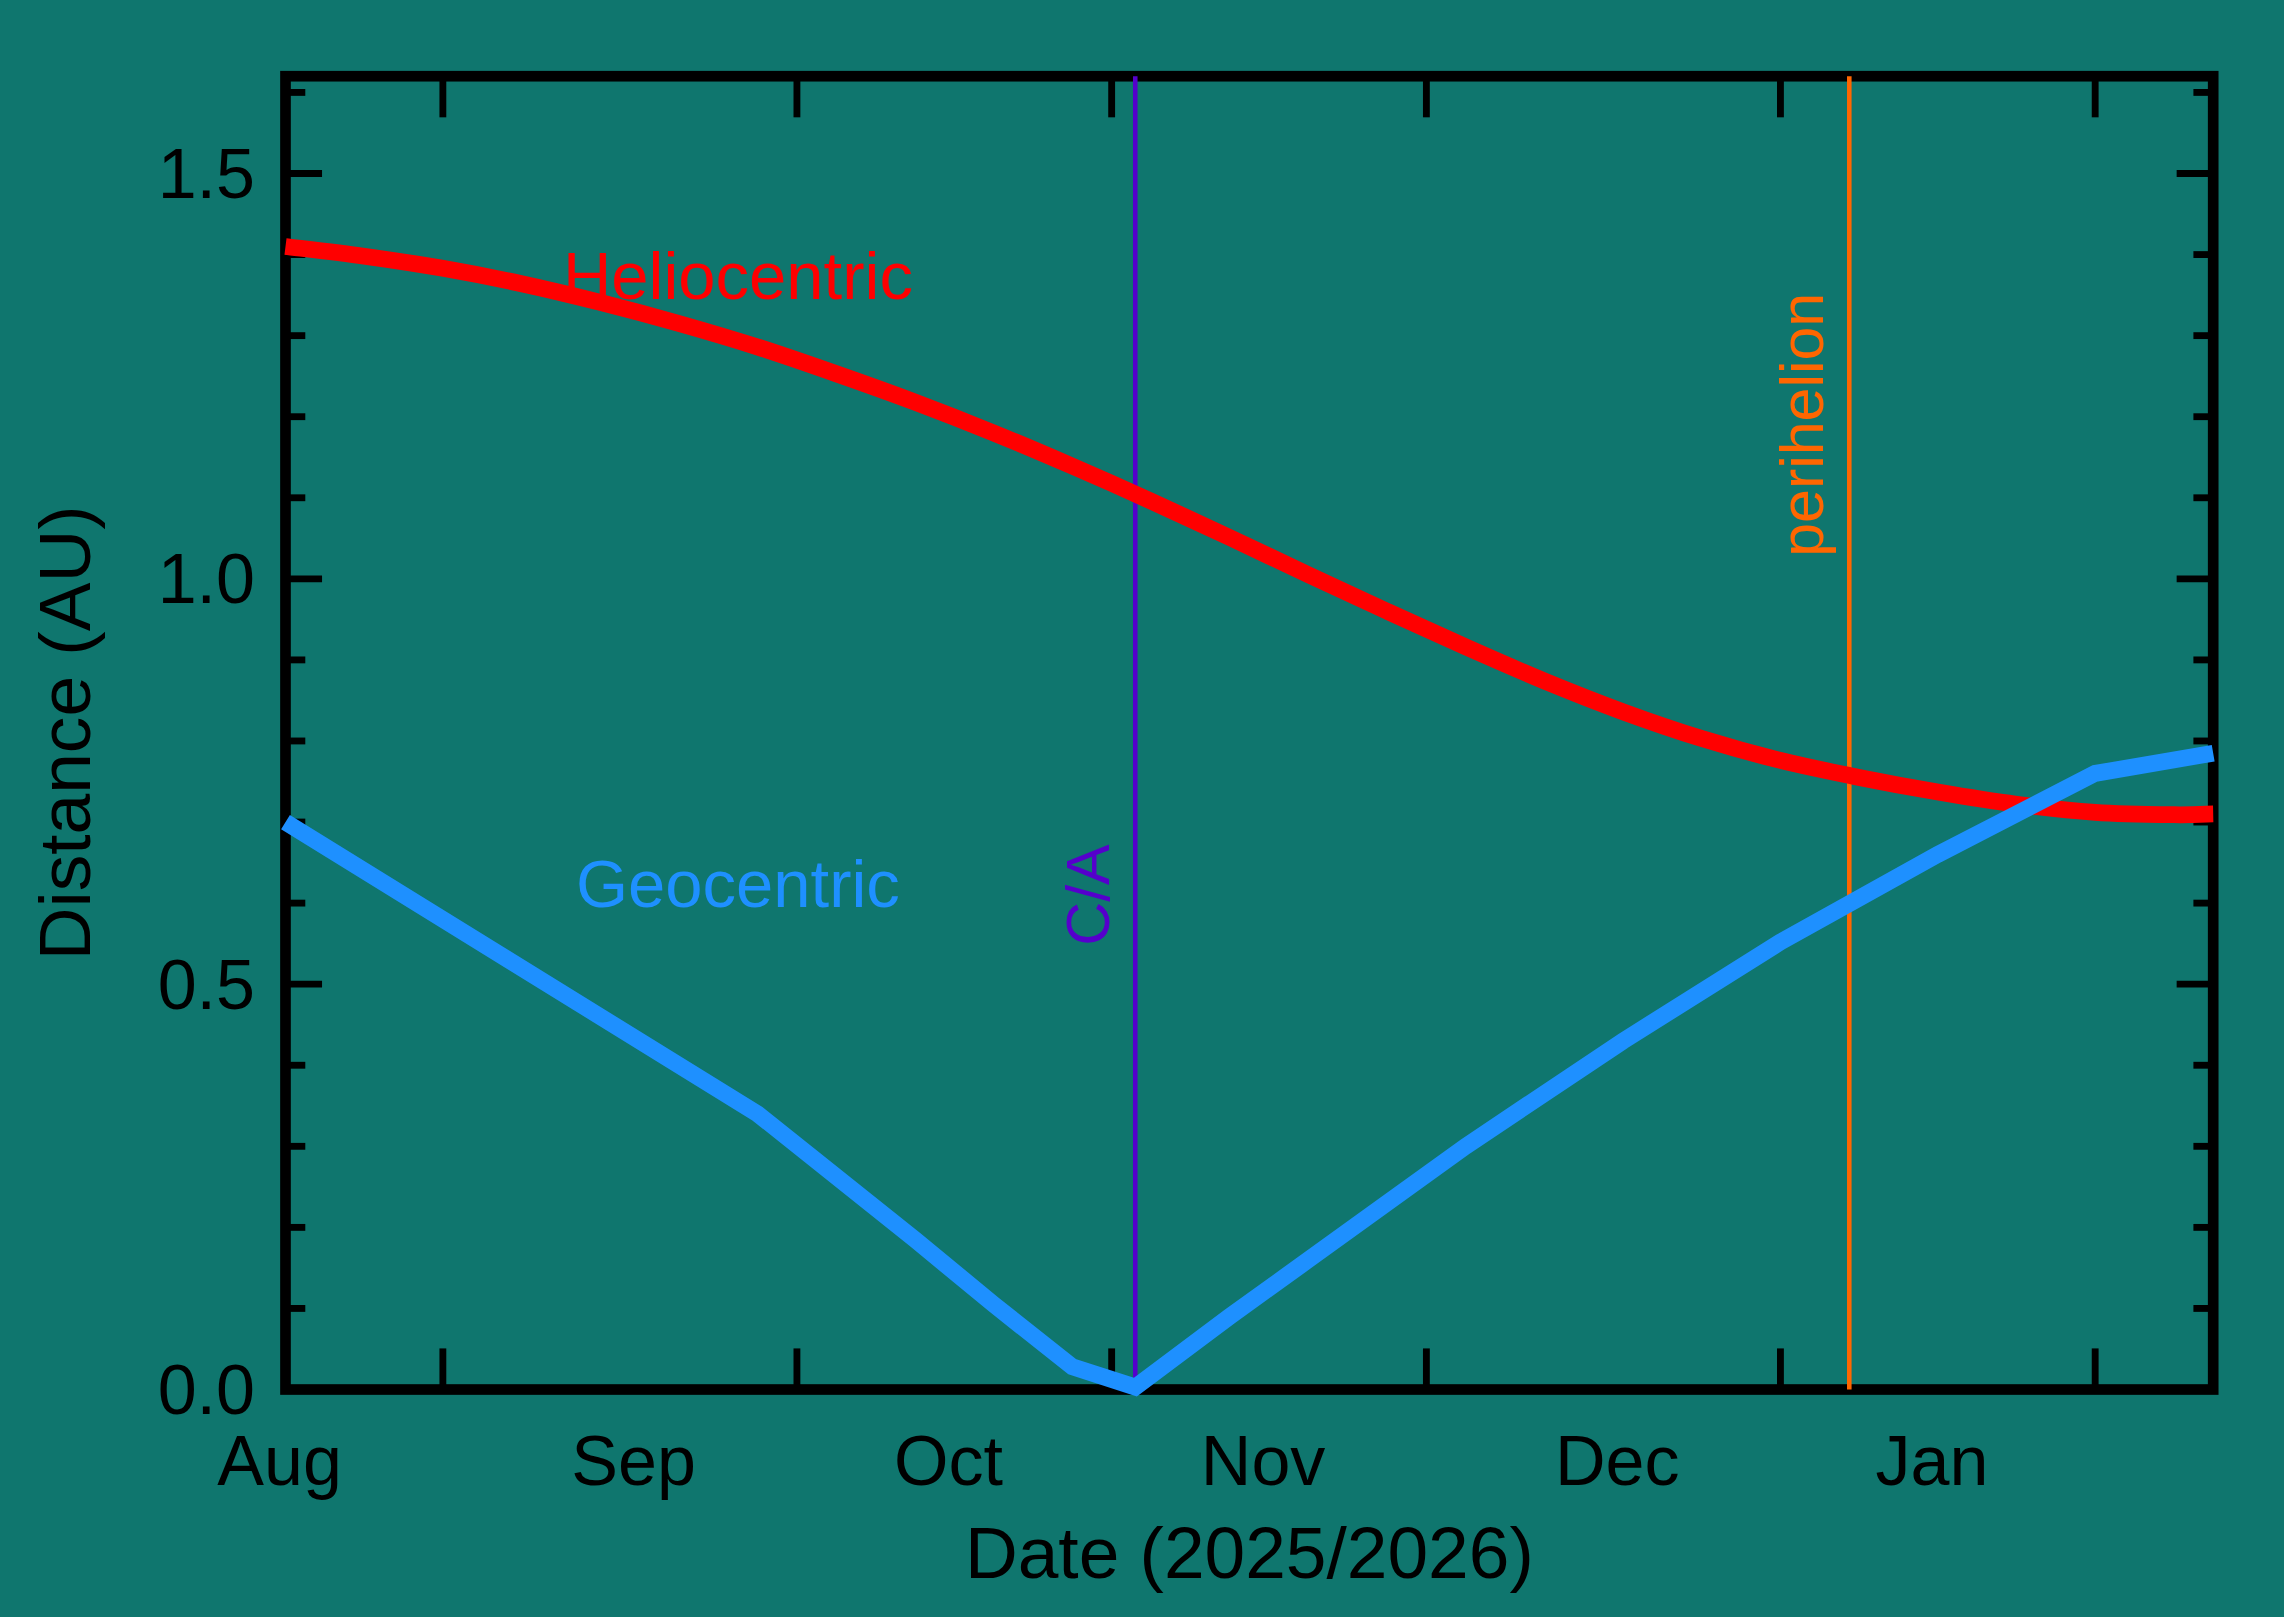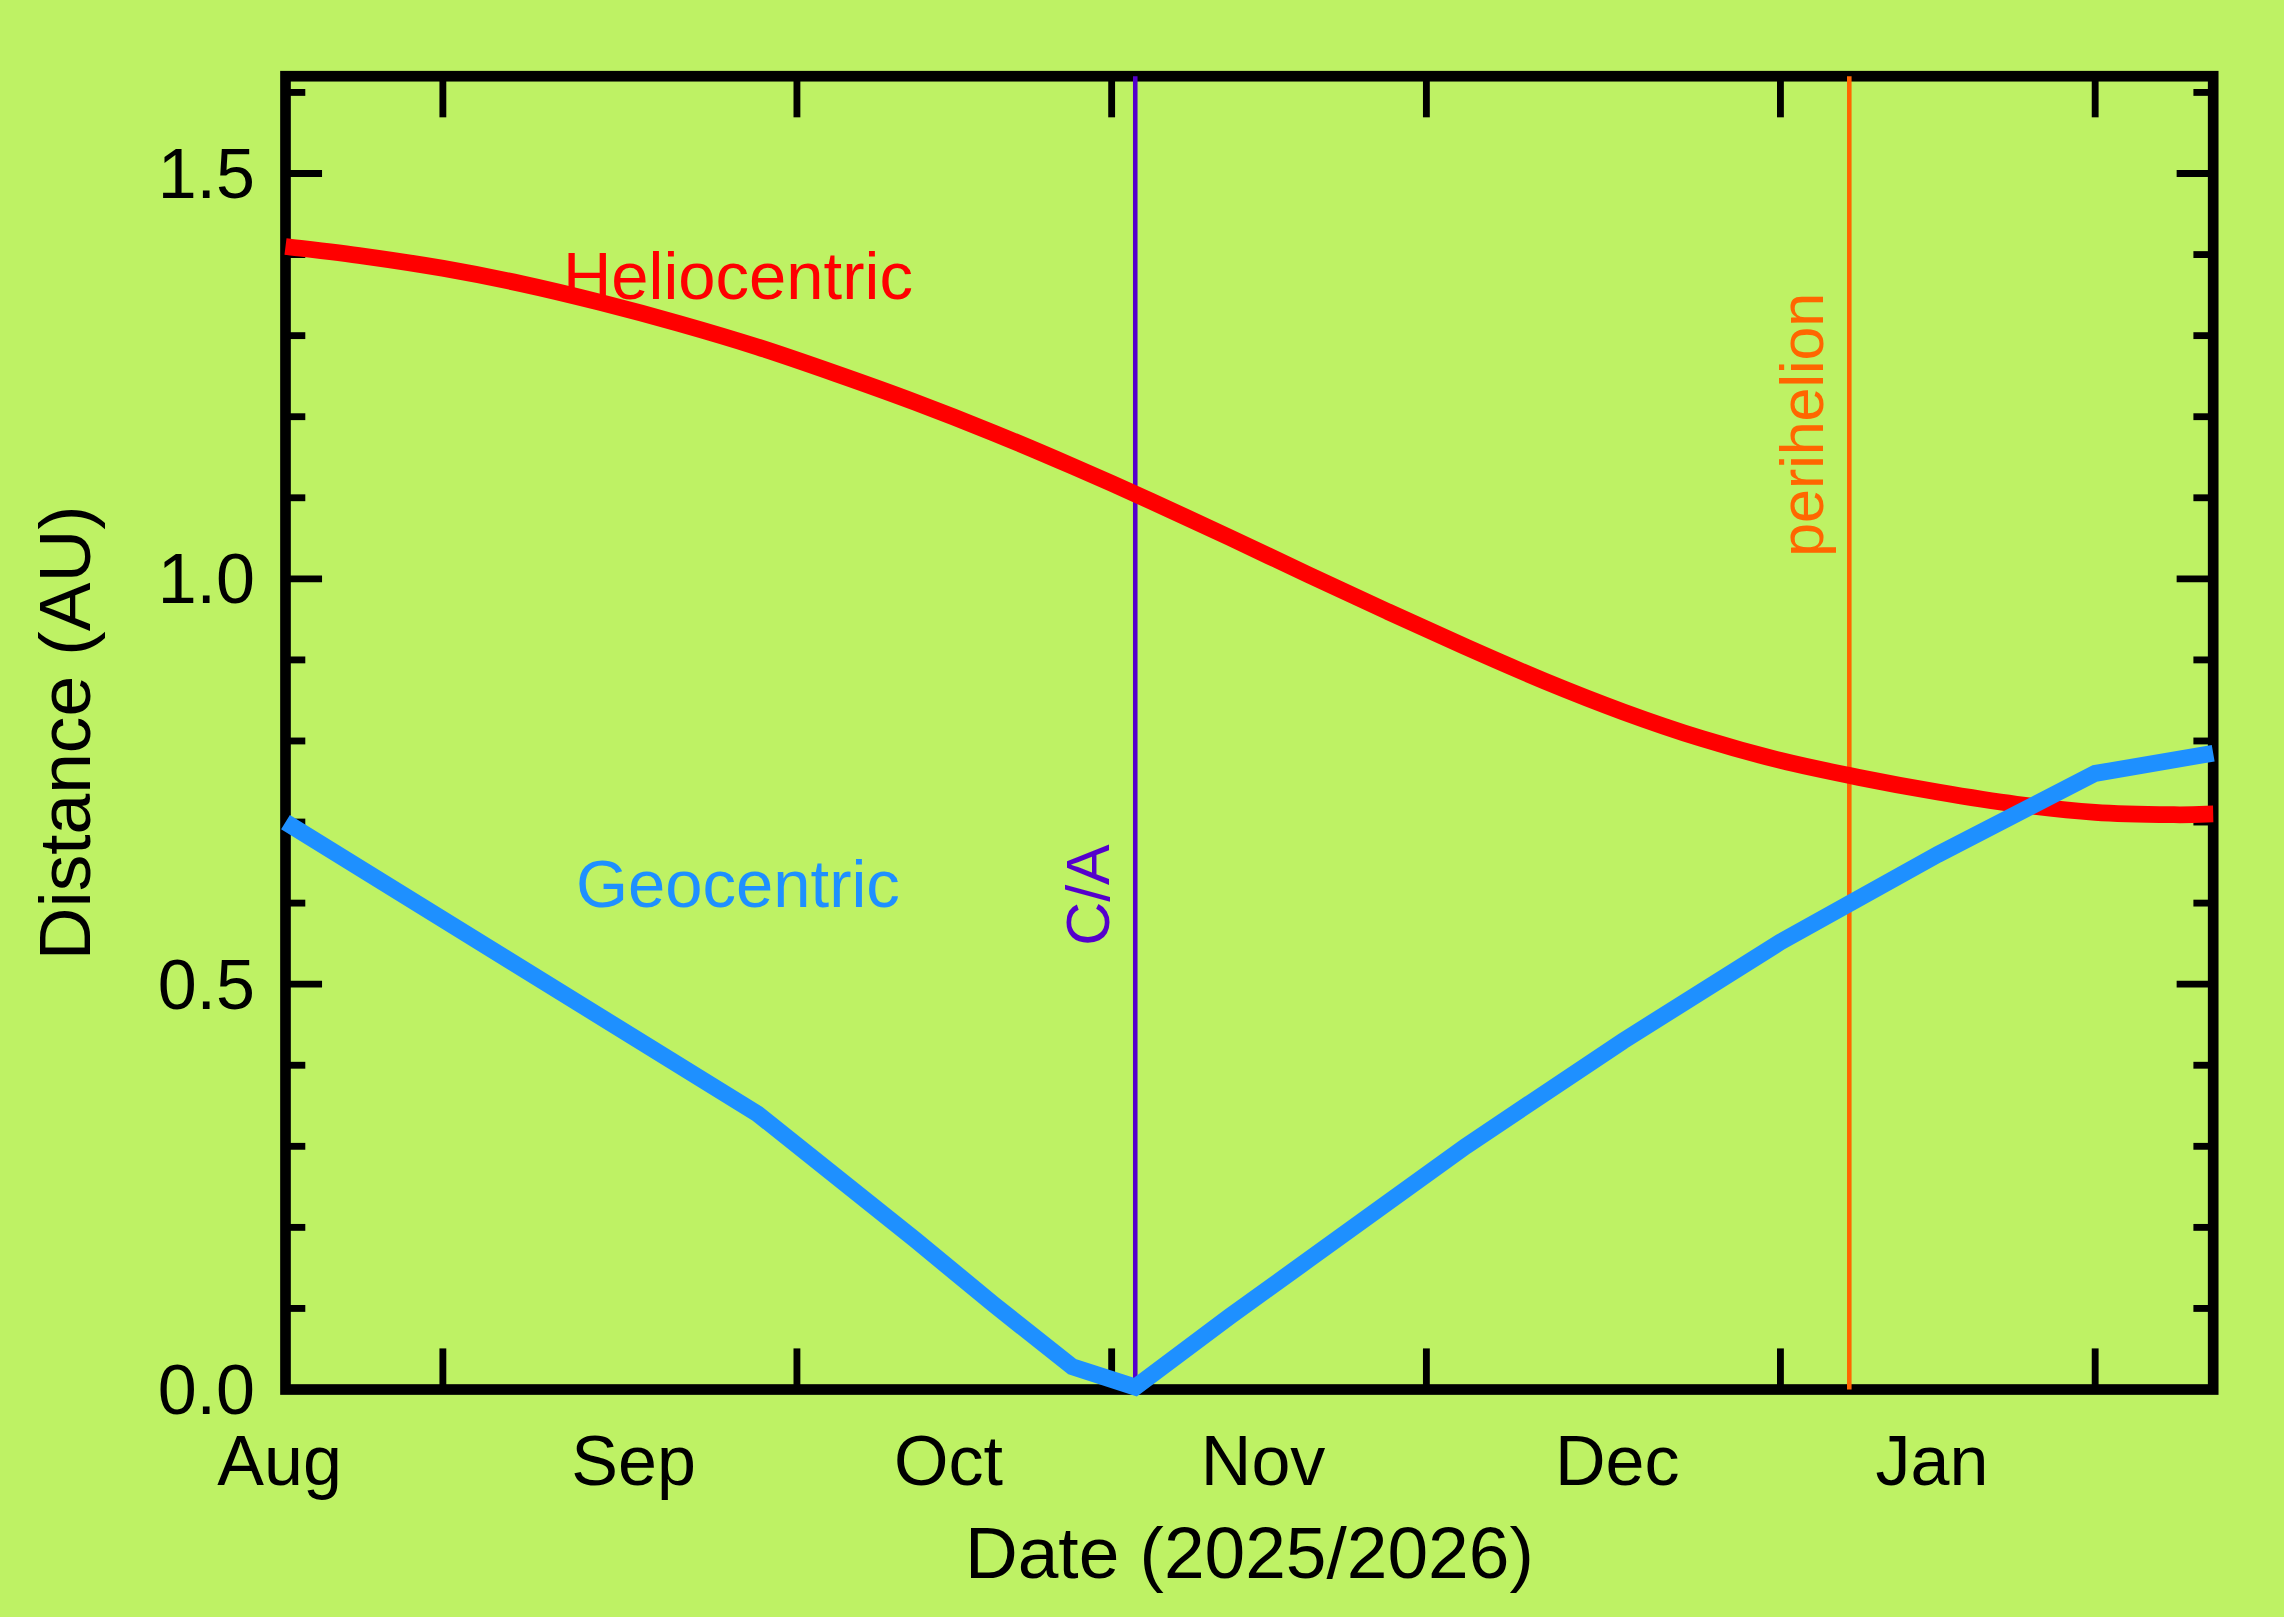--- a/index.html
+++ b/index.html
@@ -4,21 +4,21 @@
 <style>
   html, body {
     margin: 0;
     padding: 0;
     background: #ffffff;
   }
   #stage {
     position: relative;
     width: 2284px;
     height: 1618px;
-    background: #bef264;
+    background: #0f766e;
     overflow: hidden;
     font-family: "Liberation Sans", sans-serif;
   }
   #plot-svg {
     position: absolute;
     left: 0;
     top: 0;
     width: 2284px;
     height: 1618px;
     display: block;

